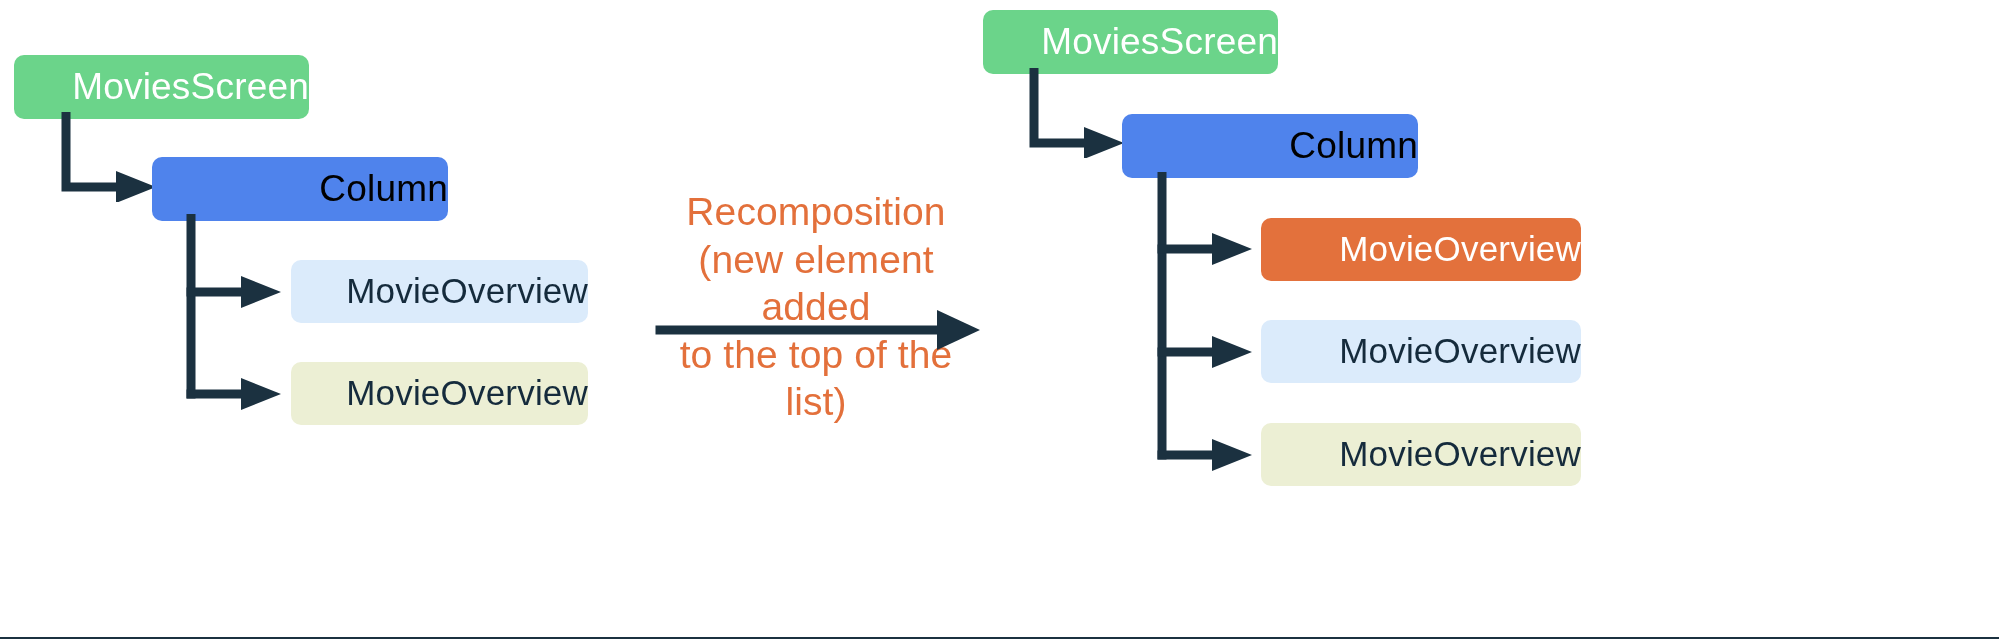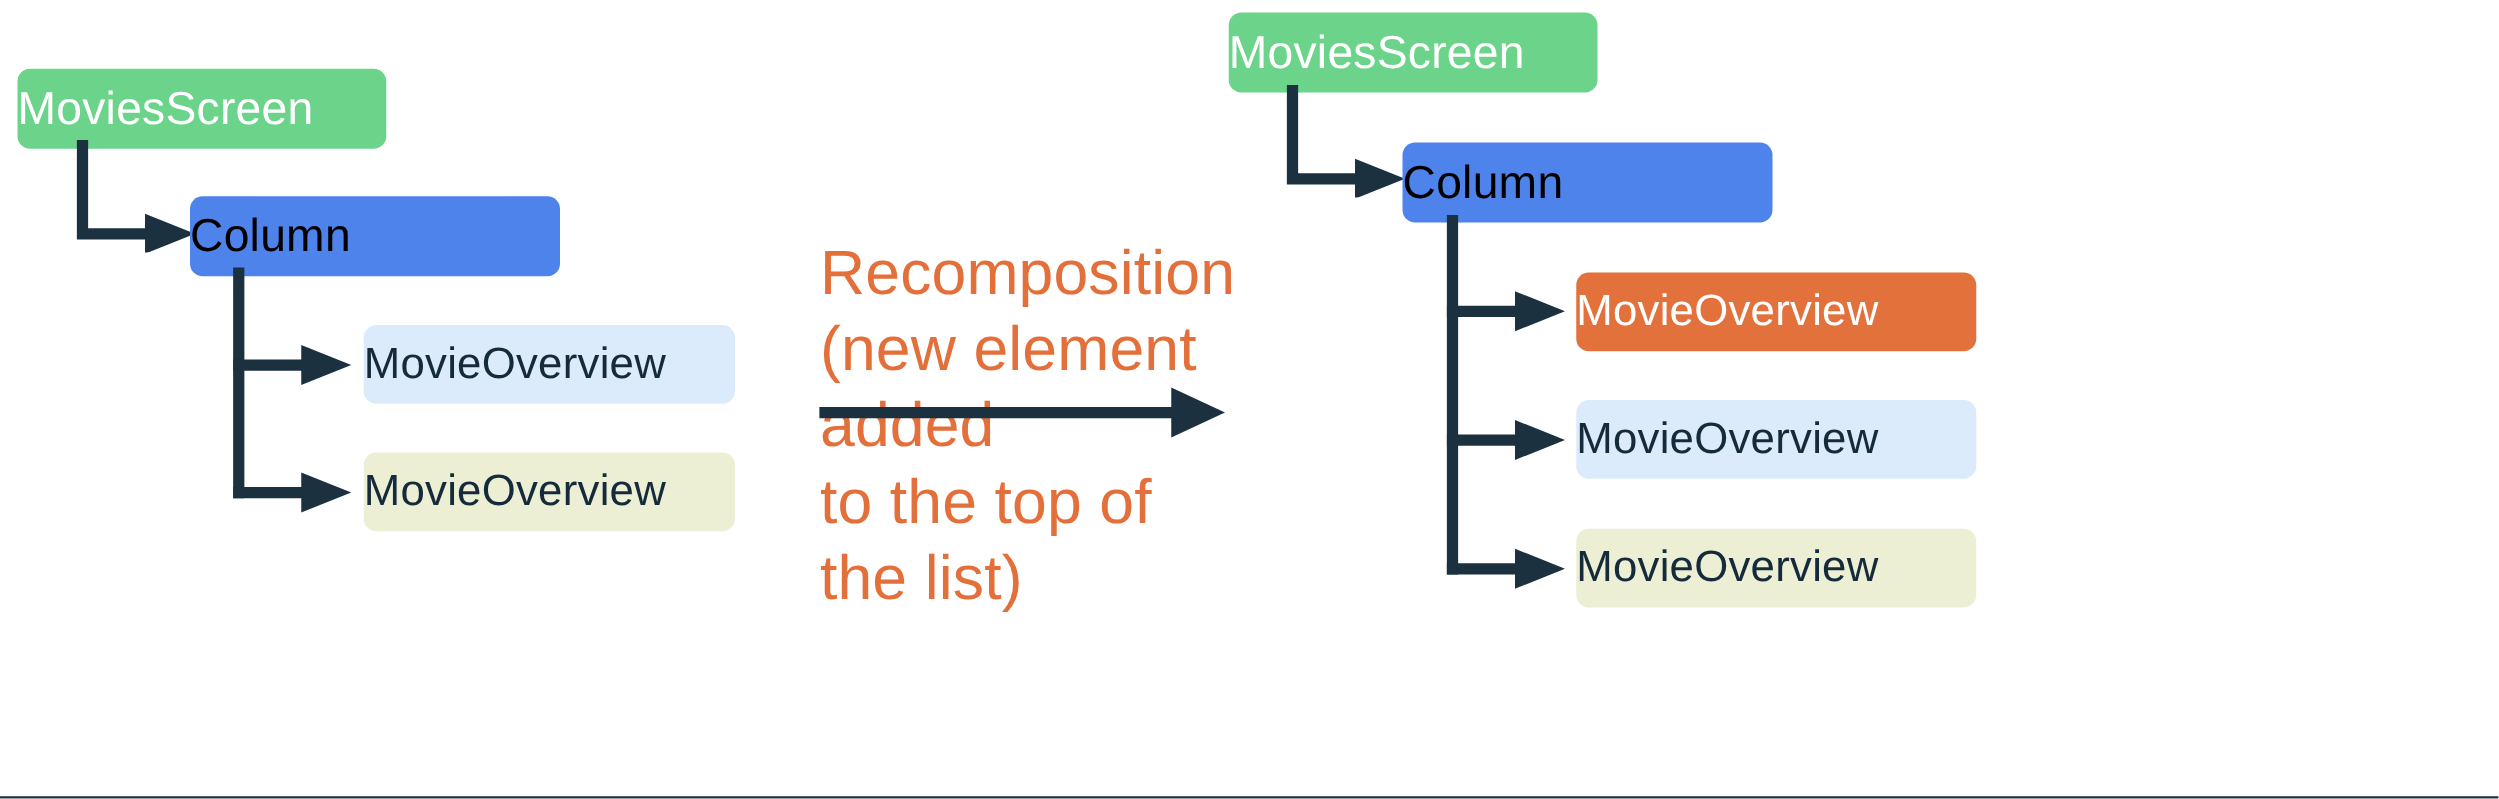--- a/index.html
+++ b/index.html
@@ -16,21 +16,21 @@
     height: 639px;
     background: #ffffff;
     overflow: hidden;
   }
   .node {
     position: absolute;
     box-sizing: border-box;
     border-radius: 10px;
     display: flex;
     align-items: center;
-    justify-content: flex-start;
+    justify-content: flex-end;
     text-align: center;
     line-height: 1.1;
     white-space: nowrap;
     letter-spacing: 0.2px;
   }
   .node-screen {
     background: #6BD48A;
     color: #ffffff;
     font-size: 37px;
   }
@@ -54,23 +54,23 @@
     color: #ffffff;
     font-size: 35px;
   }
   .connector {
     position: absolute;
     pointer-events: none;
   }
   .center-label {
     position: absolute;
     color: #E3703B;
-    font-size: 50px;
+    font-size: 39px;
     line-height: 1.22;
-    text-align: left;
+    text-align: center;
     white-space: pre-line;
     letter-spacing: 0.1px;
   }
   .bottom-rule {
     position: absolute;
     left: 0;
     bottom: 0;
     width: 100%;
     height: 2px;
     background: #1B3140;

